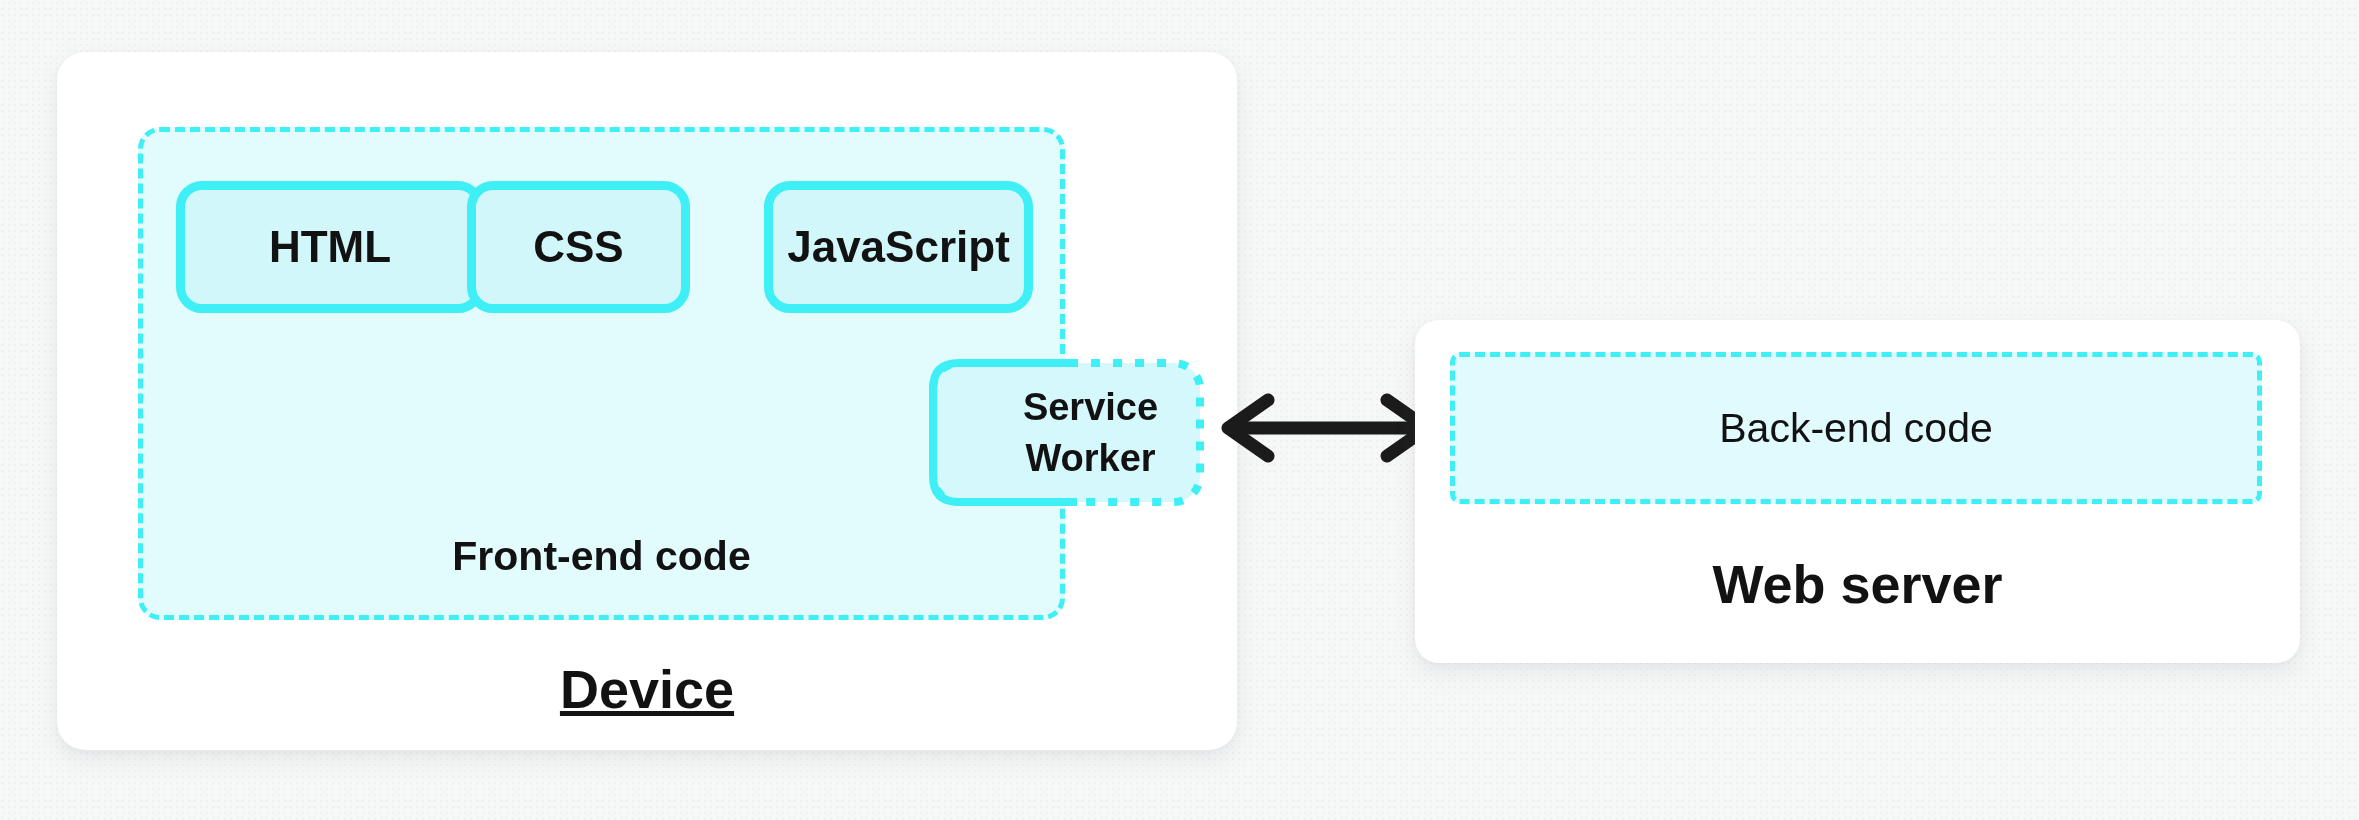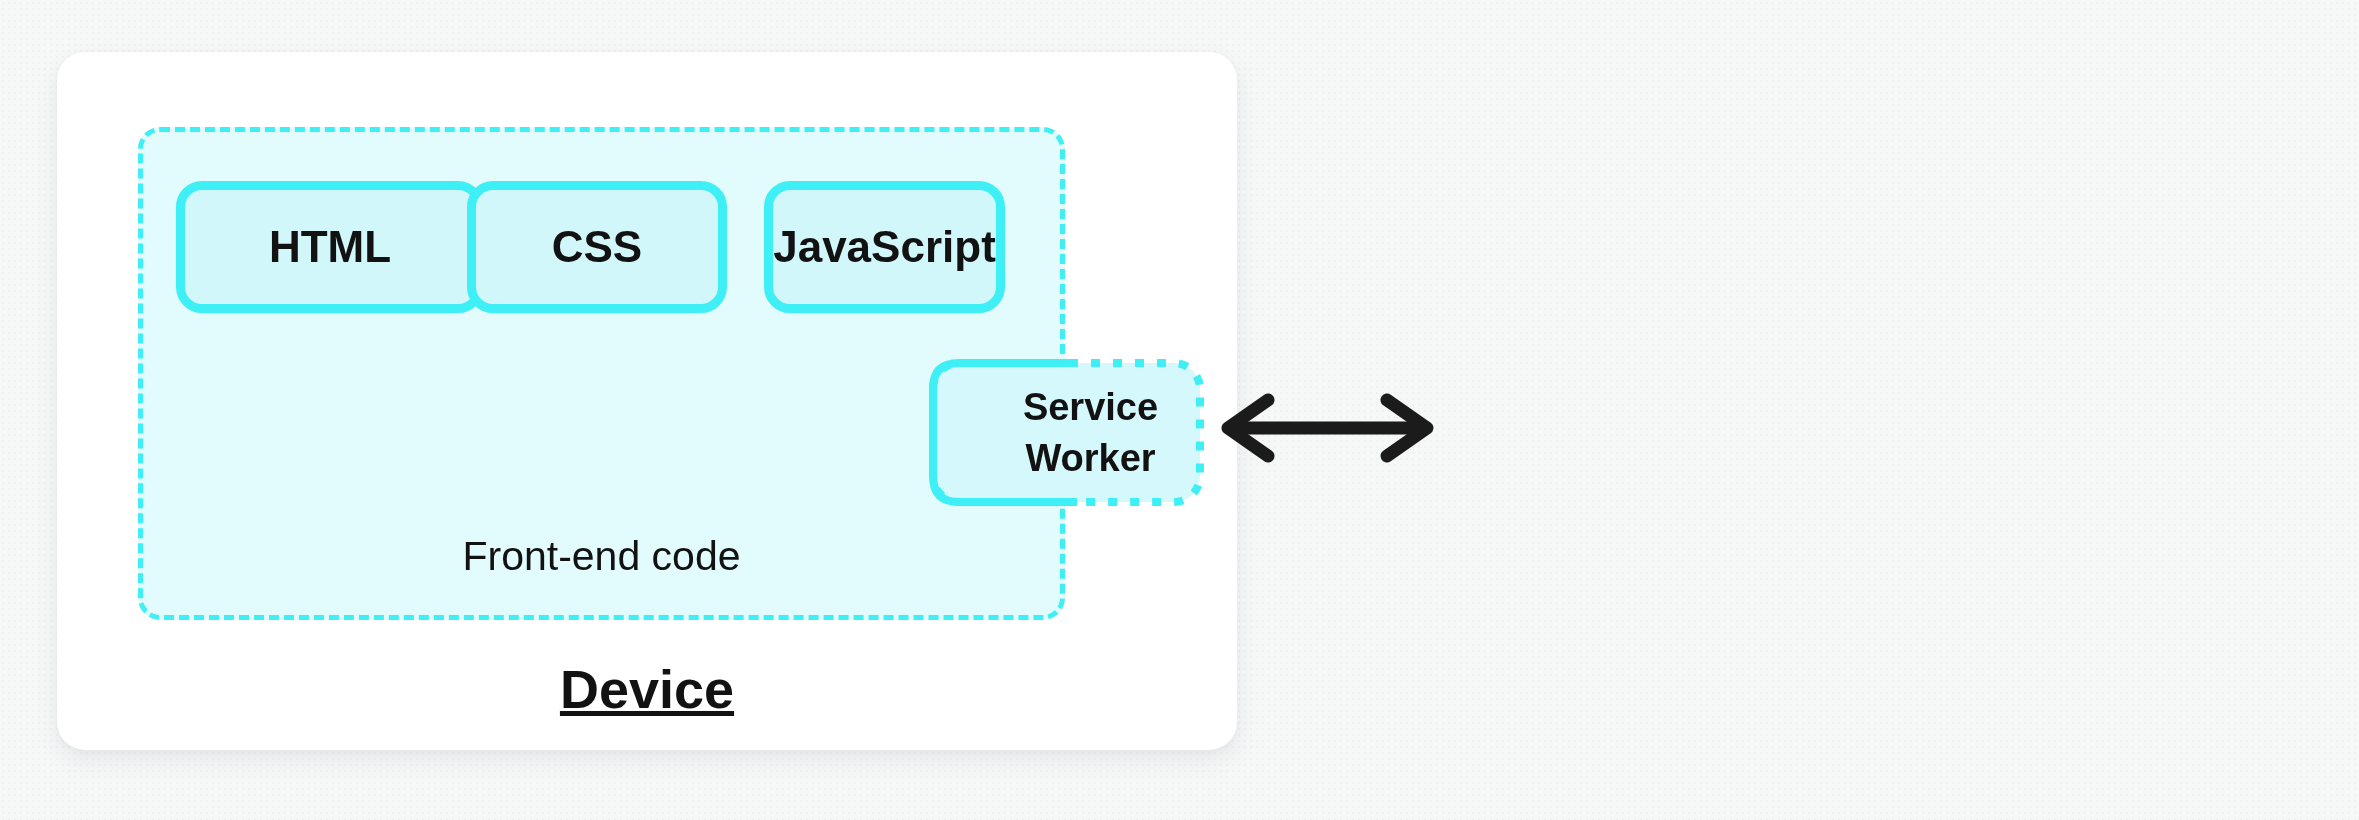--- a/index.html
+++ b/index.html
@@ -25,27 +25,27 @@
     background:#e2fbfd;
   }
 
   .tile{
     position:absolute;box-sizing:border-box;height:132px;
     border:9px solid #3eeff6;border-radius:26px;background:#d1f7fb;
     display:flex;align-items:center;justify-content:center;
     font-weight:700;font-size:44px;letter-spacing:0;
   }
   .tile-html{left:33px;top:49px;width:308px;}
-  .tile-css{left:324px;top:49px;width:260px;}
-  .tile-js{left:621px;top:49px;width:241px;}
+  .tile-css{left:324px;top:49px;width:223px;}
+  .tile-js{left:621px;top:49px;width:269px;}
   .tile-manifest{left:38px;top:229px;width:735px;height:131px;}
 
   .frontend-label{
     position:absolute;left:0;right:0;top:396px;height:56px;
-    text-align:center;font-size:41px;font-weight:400;line-height:56px;
+    text-align:center;font-size:41px;font-weight:700;line-height:56px;
   }
 
   .sw-box{position:absolute;left:872px;top:307px;width:275px;height:147px;}
   .sw-box svg{position:absolute;left:0;top:0;}
   .sw-text{
     position:absolute;left:8px;top:8px;right:8px;bottom:8px;
     display:flex;flex-direction:column;align-items:center;justify-content:center;
     font-weight:700;font-size:38px;line-height:1.32;text-align:center;margin-left:48px;
   }
 
@@ -103,14 +103,20 @@
   </div>
 
   <svg class="arrow-svg" width="225" height="90" viewBox="0 0 225 90" aria-hidden="true">
     <g stroke="#1b1b1b" stroke-width="13" fill="none" stroke-linecap="round" stroke-linejoin="round">
       <line x1="20" y1="43" x2="205" y2="43"></line>
       <path d="M 53 15 L 13 43 L 53 71"></path>
       <path d="M 172 15 L 212 43 L 172 71"></path>
     </g>
   </svg>
 
+  <div class="card server-card">
+    <div class="backend-box">
+      <span>Back-end code</span>
+    </div>
+    <div class="server-label">Web server</div>
+  </div>
 
 </div>
 
 </body></html>

